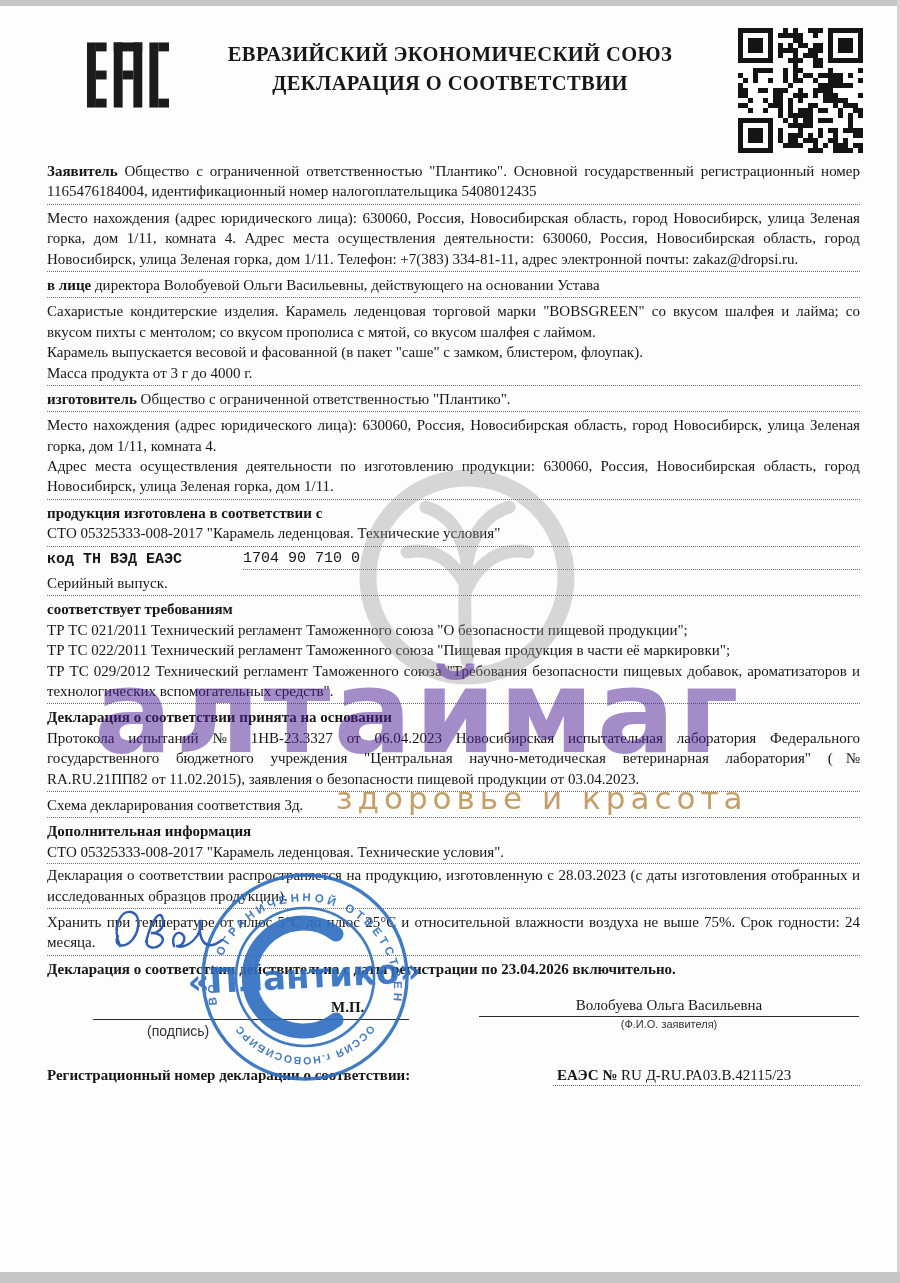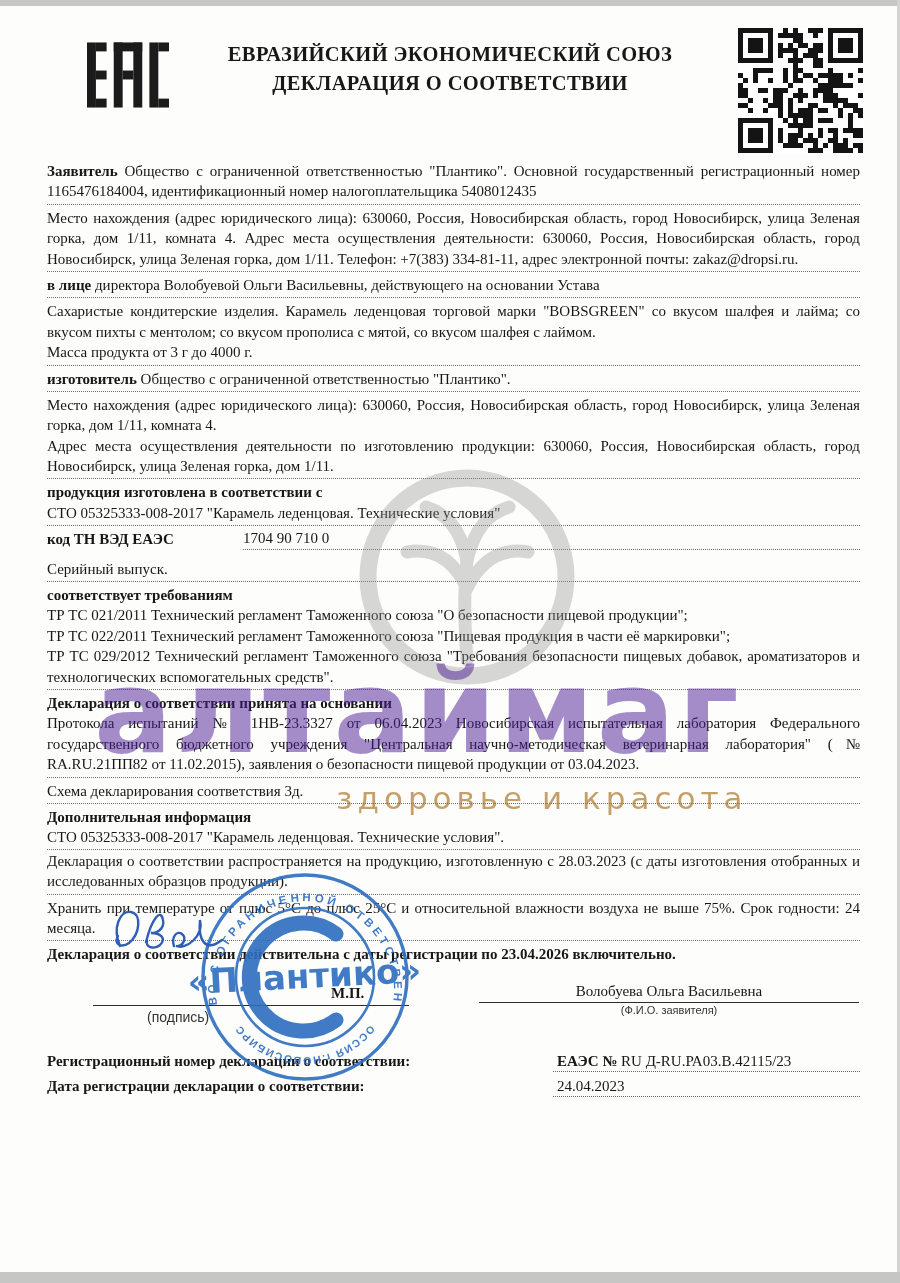--- a/index.html
+++ b/index.html
@@ -318,39 +318,40 @@
       <span>Место нахождения (адрес юридического лица): 630060, Россия, Новосибирская область, город Новосибирск, улица Зеленая горка, дом 1/11, комната 4. Адрес места осуществления деятельности: 630060, Россия, Новосибирская область, город Новосибирск, улица Зеленая горка, дом 1/11. Телефон: +7(383) 334-81-11, адрес электронной почты: zakaz@dropsi.ru.</span>
     </div>
 
     <div class="blk">
       <span class="lead">в лице</span>
       <span>директора Волобуевой Ольги Васильевны, действующего на основании Устава</span>
     </div>
 
     <div class="blk">
       <div>Сахаристые кондитерские изделия. Карамель леденцовая торговой марки "BOBSGREEN" со вкусом шалфея и лайма; со вкусом пихты с ментолом; со вкусом прополиса с мятой, со вкусом шалфея с лаймом.</div>
+      <div>Карамель выпускается весовой и фасованной (в пакет "саше" с замком, блистером, флоупак).</div>
       <div>Масса продукта от 3 г до 4000 г.</div>
     </div>
 
     <div class="blk">
       <span class="lead">изготовитель</span>
       <span>Общество с ограниченной ответственностью "Плантико".</span>
     </div>
 
     <div class="blk">
       <div>Место нахождения (адрес юридического лица): 630060, Россия, Новосибирская область, город Новосибирск, улица Зеленая горка, дом 1/11, комната 4.</div>
       <div>Адрес места осуществления деятельности по изготовлению продукции: 630060, Россия, Новосибирская область, город Новосибирск, улица Зеленая горка, дом 1/11.</div>
     </div>
 
     <div class="blk">
       <div class="boldline">продукция изготовлена в соответствии с</div>
       <div>СТО 05325333-008-2017 "Карамель леденцовая. Технические условия"</div>
     </div>
 
-    <div class="row-code" style="margin-bottom:8px;">
+    <div class="row-code" style="margin-bottom:2px;font-family:Liberation Mono, monospace;">
       <div class="code-label">код ТН ВЭД ЕАЭС</div>
       <div class="code-val">1704 90 710 0</div>
     </div>
 
     <div class="blk">
       <div>Серийный выпуск.</div>
     </div>
 
     <div class="blk">
       <div class="boldline">соответствует требованиям</div>
@@ -386,24 +387,20 @@
       <div class="mp">М.П.</div>
       <div class="fio">
         <div class="fio-name">Волобуева Ольга Васильевна</div>
         <div class="fio-cap">(Ф.И.О. заявителя)</div>
       </div>
     </div>
 
     <div class="reg-row">
       <div class="reg-label">Регистрационный номер декларации о соответствии:</div>
       <div class="reg-val"><b>ЕАЭС №</b><span> RU Д-RU.РА03.В.42115/23</span></div>
-    </div>
-    <div class="reg-row">
-      <div class="reg-label">Дата регистрации декларации о соответствии:</div>
-      <div class="reg-val">24.04.2023</div>
     </div>
   </div>
 
   <div class="wm-circle">
     <svg width="230" height="230" viewBox="0 0 230 230" fill="none" stroke="#8d8d8d" stroke-linecap="round">
       <circle cx="115" cy="115" r="99" stroke-width="17"></circle>
       <path d="M115,198 C112,154 112,132 115,98" stroke-width="13"></path>
       <path d="M115,126 C100,94 78,86 55,90" stroke-width="13"></path>
       <path d="M115,126 C131,94 153,86 176,90" stroke-width="13"></path>
       <path d="M115,98 C108,66 95,52 74,45" stroke-width="13"></path>

